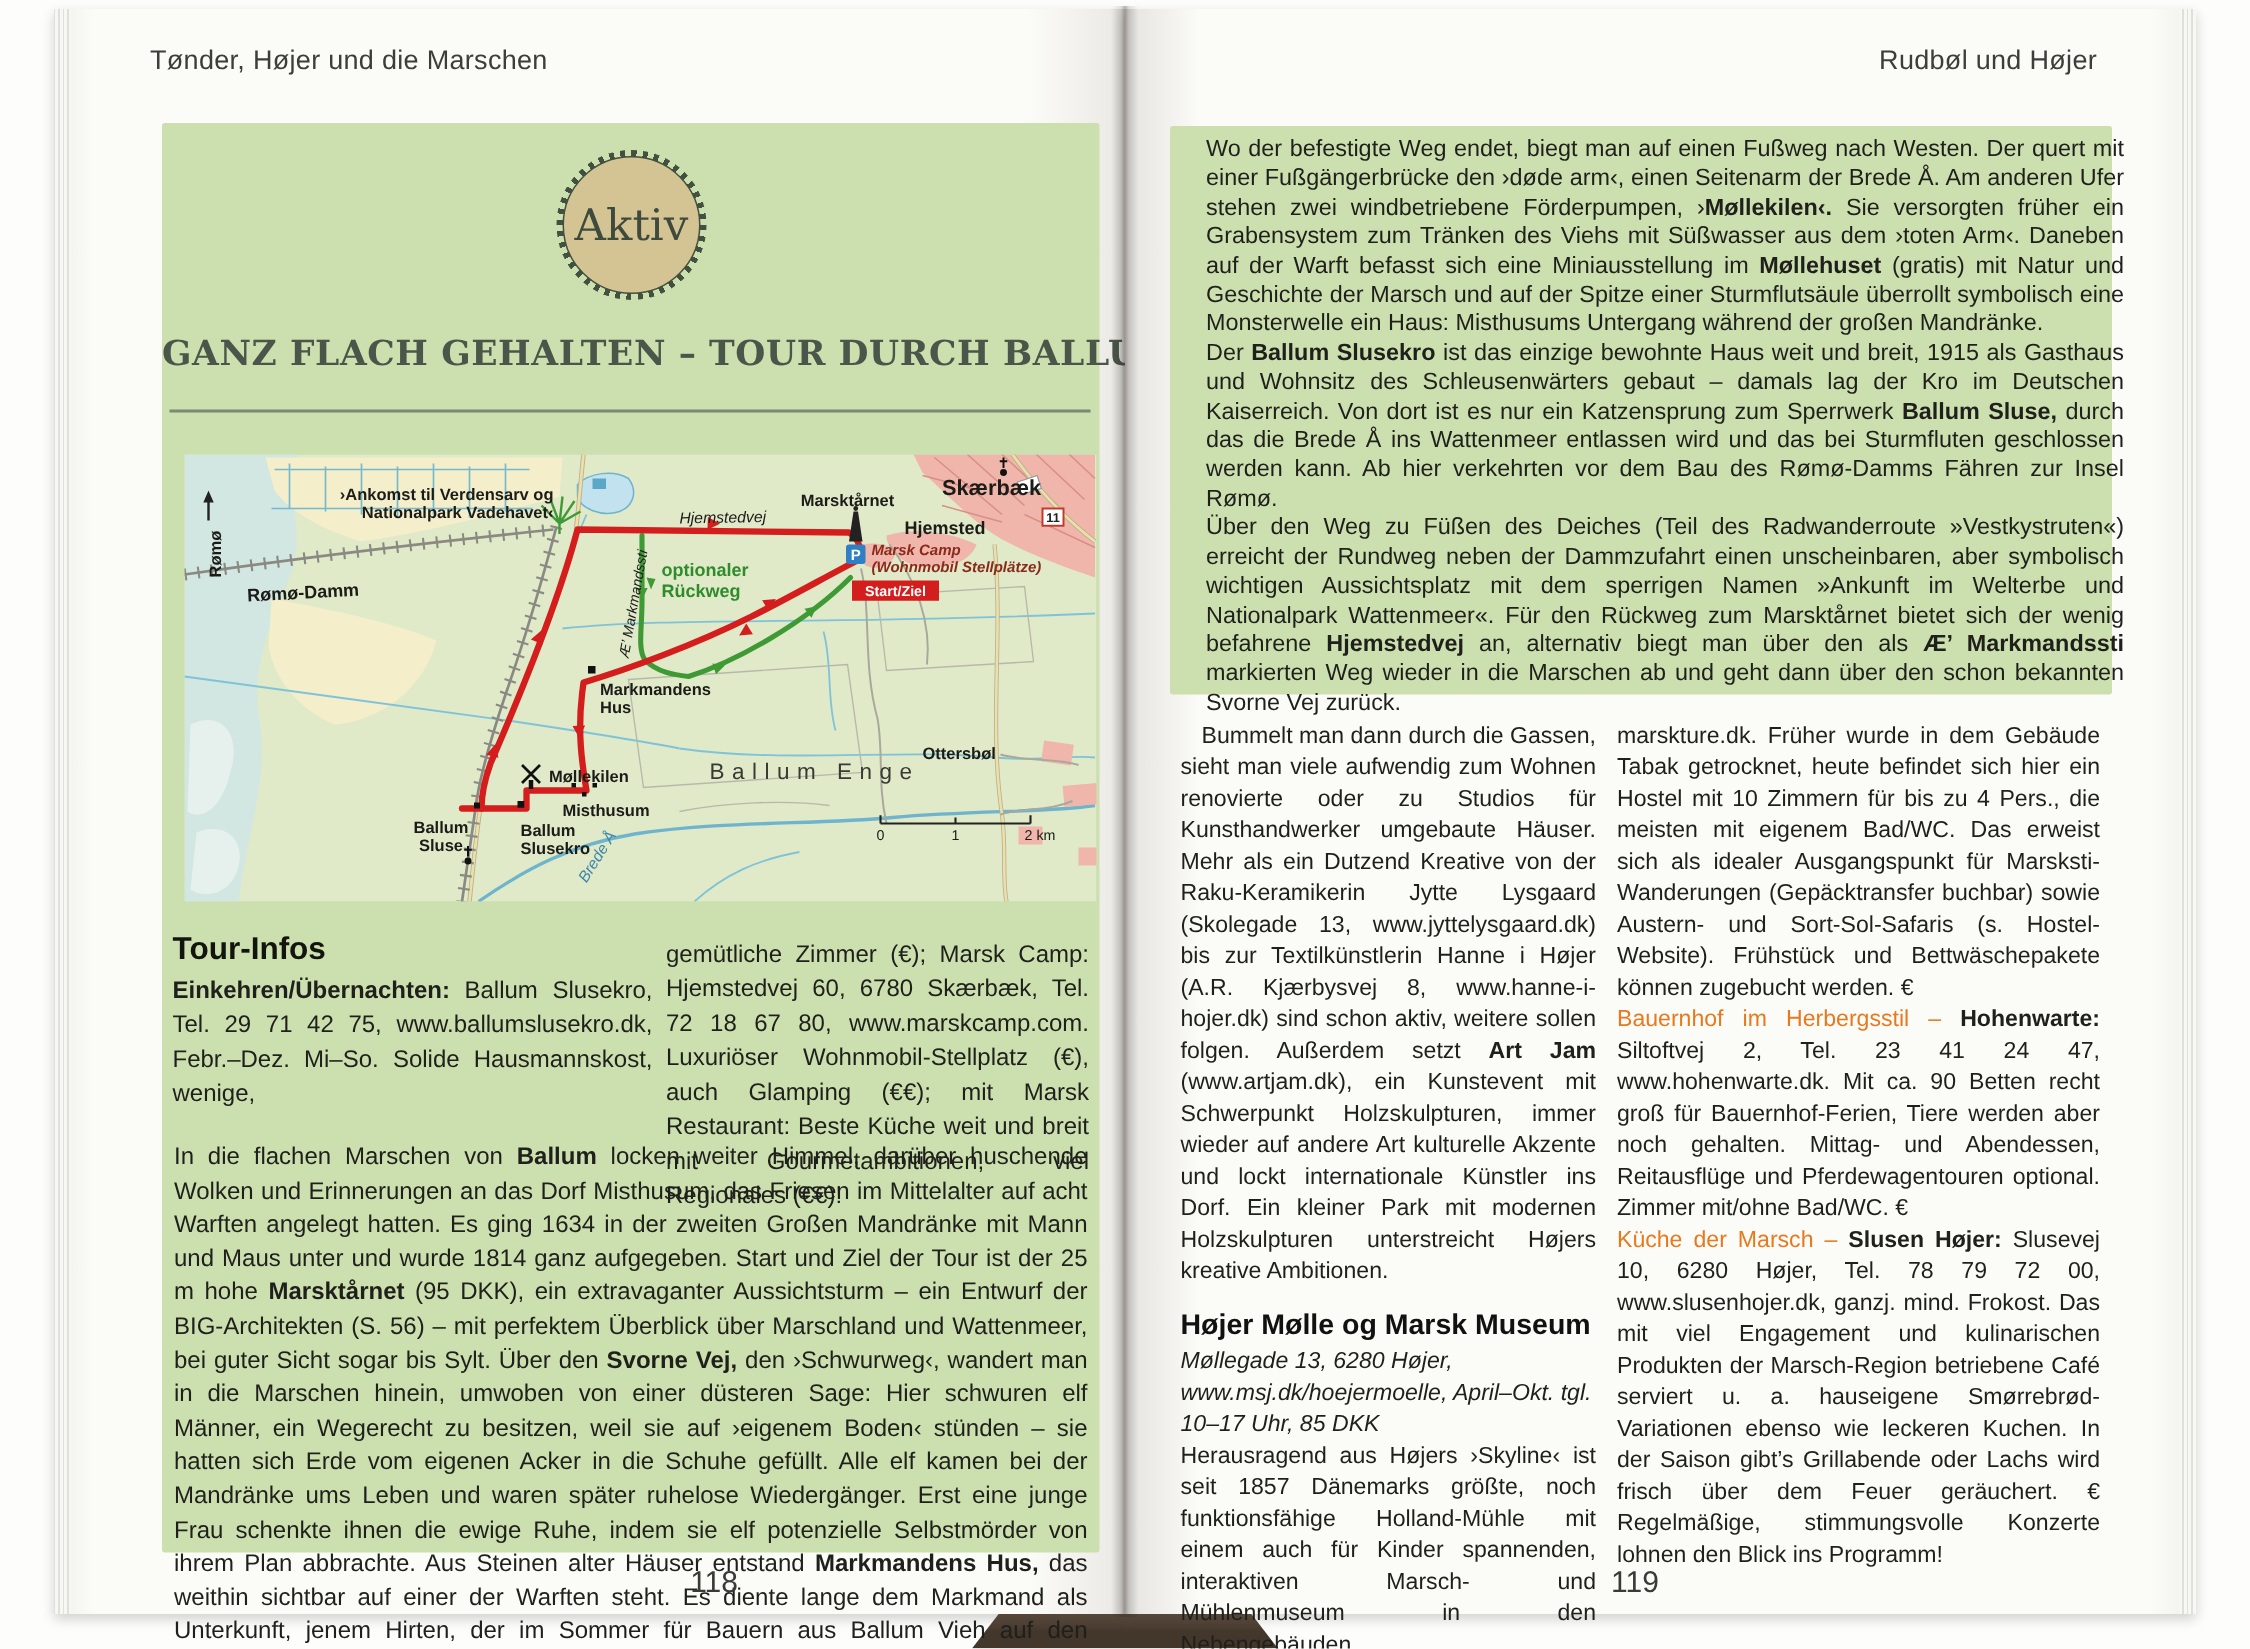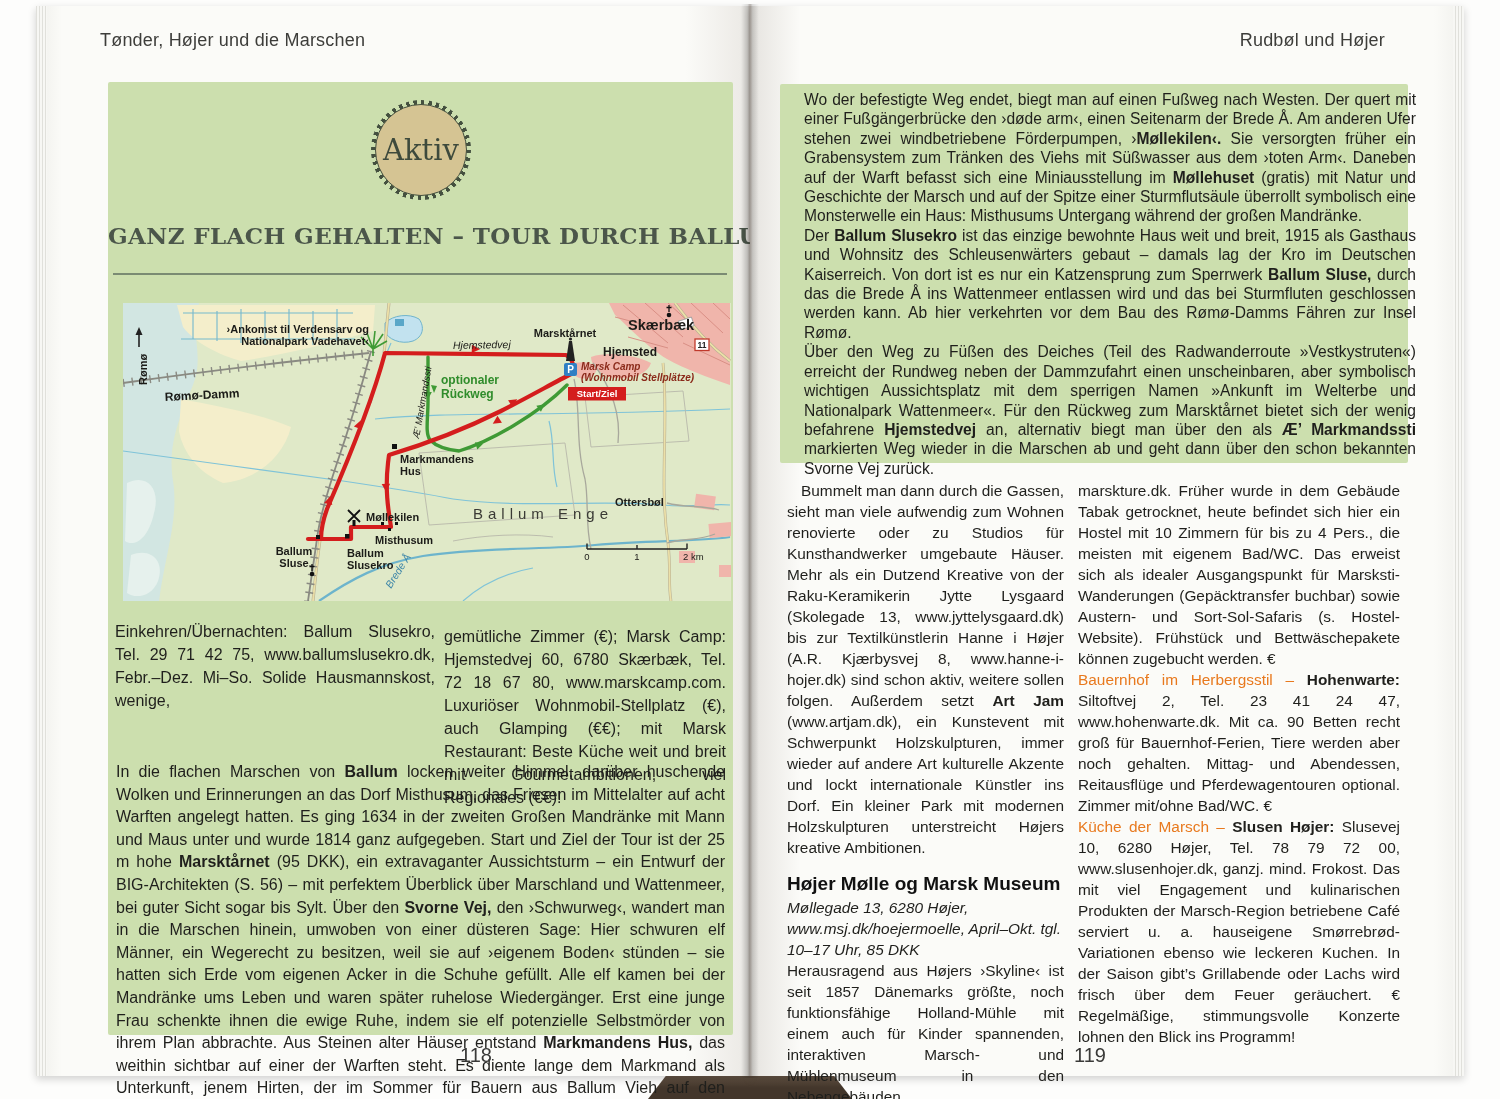--- a/index.html
+++ b/index.html
@@ -251,34 +251,35 @@
         <g stroke="#222" stroke-width="1.4">
           <path d="M464,246 H564 M464,240.5 V246 M514,242 V246 M564,240.5 V246" fill="none"></path>
         </g>
         <text x="464" y="257" text-anchor="middle" class="m-scale">0</text>
         <text x="514" y="257" text-anchor="middle" class="m-scale">1</text>
         <text x="560" y="257" class="m-scale">2 km</text>
       </svg>
     </div>
 
     <div class="ti" id="ti-col1">
-      <p><span style="font-weight: normal;">Einkehren/Übernachten:</span><span> Ballum Slusekro, Tel. 29 71 42 75, www.ballumslusekro.dk, Febr.–Dez. Mi–So. Solide Hausmannskost, wenige,</span></p>
+      <h3>Tour-Infos</h3>
+      <p><span style="font-weight: bold;">Einkehren/Übernachten:</span><span> Ballum Slusekro, Tel. 29 71 42 75, www.ballumslusekro.dk, Febr.–Dez. Mi–So. Solide Hausmannskost, wenige,</span></p>
     </div>
     <div class="ti" id="ti-col2">
       <p><span>gemütliche Zimmer (€); Marsk Camp: Hjemstedvej 60, 6780 Skærbæk, Tel. 72 18 67 80, www.marskcamp.com. Luxuriöser Wohnmobil-Stellplatz (€), auch Glamping (€€); mit Marsk Restaurant: Beste Küche weit und breit mit Gourmetambitionen, viel Regionales (€€)!</span></p>
     </div>
 
     <div class="lp-body"><span>In die flachen Marschen von </span><span style="font-weight: bold;">Ballum</span><span> locken weiter Himmel, darüber huschende Wolken und Erinnerungen an das Dorf Misthusum, das Friesen im Mittelalter auf acht Warften angelegt hatten. Es ging 1634 in der zweiten Großen Mandränke mit Mann und Maus unter und wurde 1814 ganz aufgegeben. Start und Ziel der Tour ist der 25 m hohe </span><span style="font-weight: bold;">Marsktårnet</span><span> (95 DKK), ein extravaganter Aussichtsturm – ein Entwurf der BIG-Architekten (S. 56) – mit perfektem Überblick über Marschland und Wattenmeer, bei guter Sicht sogar bis Sylt. Über den </span><span style="font-weight: bold;">Svorne Vej,</span><span> den ›Schwurweg‹, wandert man in die Marschen hinein, umwoben von einer düsteren Sage: Hier schwuren elf Männer, ein Wegerecht zu besitzen, weil sie auf ›eigenem Boden‹ stünden – sie hatten sich Erde vom eigenen Acker in die Schuhe gefüllt. Alle elf kamen bei der Mandränke ums Leben und waren später ruhelose Wiedergänger. Erst eine junge Frau schenkte ihnen die ewige Ruhe, indem sie elf potenzielle Selbstmörder von ihrem Plan abbrachte. Aus Steinen alter Häuser entstand </span><span style="font-weight: bold;">Markmandens Hus,</span><span> das weithin sichtbar auf einer der Warften steht. Es diente lange dem Markmand als Unterkunft, jenem Hirten, der im Sommer für Bauern aus Ballum Vieh auf den Marschweiden bewachte und versorgte.</span></div>
   </div>
 
   <div class="pagenum" style="left:336px;text-align:right;">118</div>
 </div>
 
 <div class="page" id="page-right">
-  <div class="runhead" style="right:79px;margin-left:43px;">Rudbøl und Højer</div>
+  <div class="runhead" style="right:66px;margin-left:43px;">Rudbøl und Højer</div>
 
   <div class="panel" id="panel-right">
     <div class="intro">
       <p><span>Wo der befestigte Weg endet, biegt man auf einen Fußweg nach Westen. Der quert mit einer Fußgängerbrücke den ›døde arm‹, einen Seitenarm der Brede Å. Am anderen Ufer stehen zwei windbetriebene Förderpumpen, ›</span><span style="font-weight: bold;">Møllekilen‹.</span><span> Sie versorgten früher ein Grabensystem zum Tränken des Viehs mit Süßwasser aus dem ›toten Arm‹. Daneben auf der Warft befasst sich eine Miniausstellung im </span><span style="font-weight: bold;">Møllehuset</span><span> (gratis) mit Natur und Geschichte der Marsch und auf der Spitze einer Sturmflutsäule überrollt symbolisch eine Monsterwelle ein Haus: Misthusums Untergang während der großen Mandränke.</span></p>
       <p><span>Der </span><span style="font-weight: bold;">Ballum Slusekro</span><span> ist das einzige bewohnte Haus weit und breit, 1915 als Gasthaus und Wohnsitz des Schleusenwärters gebaut – damals lag der Kro im Deutschen Kaiserreich. Von dort ist es nur ein Katzensprung zum Sperrwerk </span><span style="font-weight: bold;">Ballum Sluse,</span><span> durch das die Brede Å ins Wattenmeer entlassen wird und das bei Sturmfluten geschlossen werden kann. Ab hier verkehrten vor dem Bau des Rømø-Damms Fähren zur Insel Rømø.</span></p>
       <p><span>Über den Weg zu Füßen des Deiches (Teil des Radwanderroute »Vestkystruten«) erreicht der Rundweg neben der Dammzufahrt einen unscheinbaren, aber symbolisch wichtigen Aussichtsplatz mit dem sperrigen Namen »Ankunft im Welterbe und Nationalpark Wattenmeer«. Für den Rückweg zum Marsktårnet bietet sich der wenig befahrene </span><span style="font-weight: bold;">Hjemstedvej</span><span> an, alternativ biegt man über den als </span><span style="font-weight: bold;">Æ’ Markmandssti</span><span> markierten Weg wieder in die Marschen ab und geht dann über den schon bekannten Svorne Vej zurück.</span></p>
     </div>
   </div>
 
   <div class="col" id="col1">

